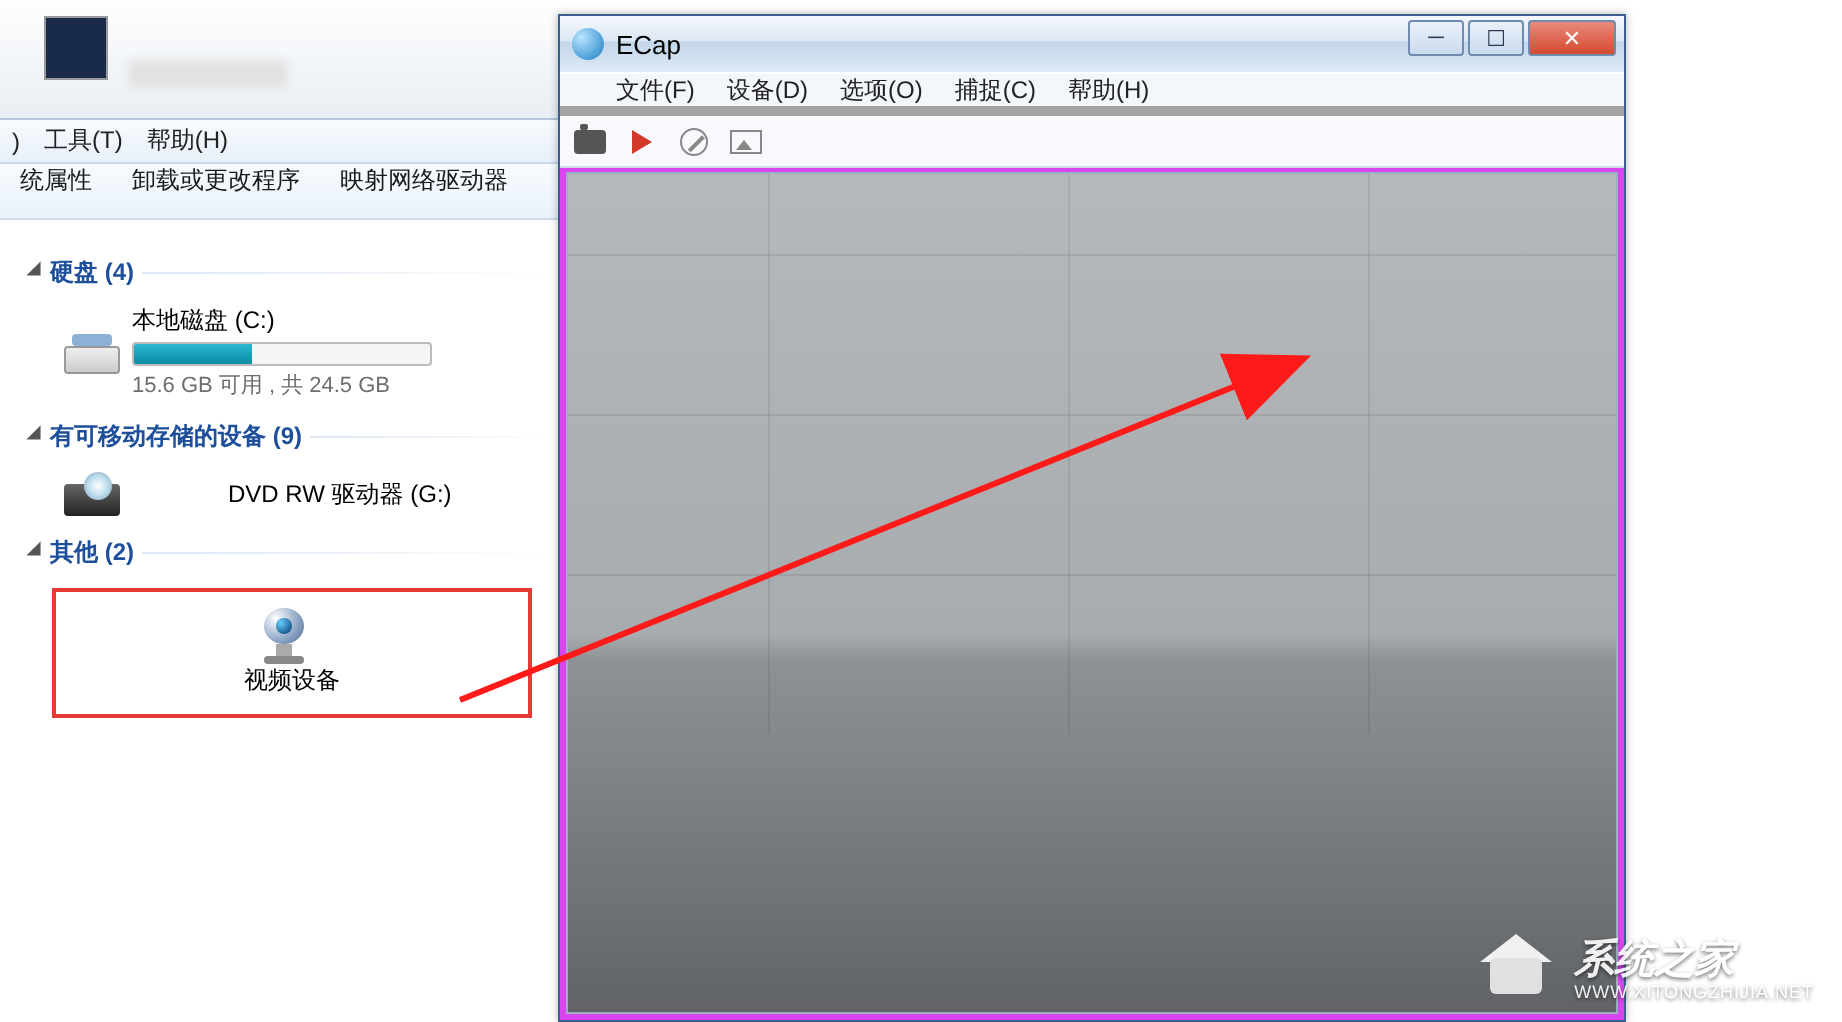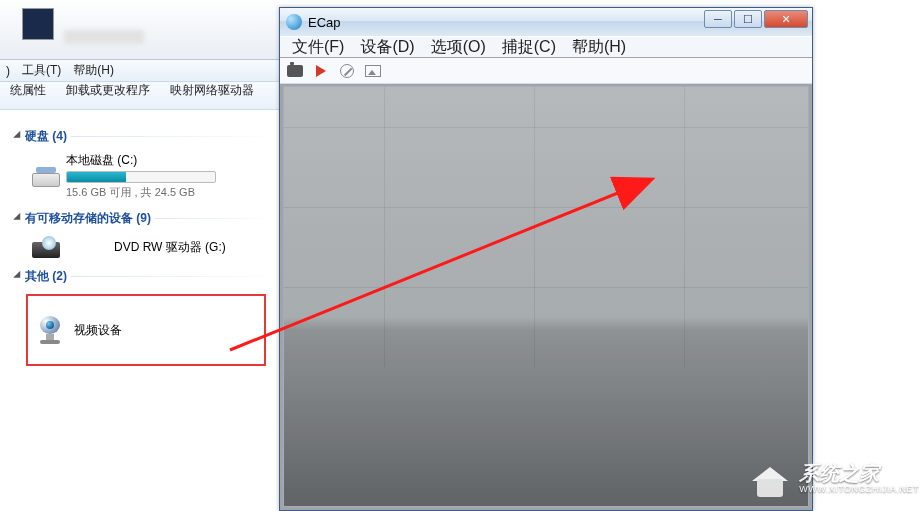--- a/index.html
+++ b/index.html
@@ -31,37 +31,37 @@
   .drive-bar { width: 150px; height: 12px; border: 1px solid #bcbcbc; border-radius: 2px; margin-top: 2px; background: #f5f5f5; position: relative; overflow:hidden;}
   .drive-bar-fill { height: 100%; width: 40%; background: linear-gradient(#29b8d0, #0a8ca4); }
   .drive-sub { color: #6d6d6d; font-size: 11px; margin-top: 2px; }
 
   .dvd-row { display:flex; align-items:center; margin: 8px 0 0 16px; gap: 48px;}
   .dvd-ic { width:28px; height:22px; margin-right:6px; position:relative;}
   .dvd-ic .box{position:absolute;bottom:0;width:28px;height:16px;background:linear-gradient(#666,#222);border-radius:2px;}
   .dvd-ic .disc{position:absolute;top:0;left:10px;width:14px;height:14px;border-radius:50%;background:radial-gradient(circle,#fff 0%,#bde 50%,#89a 100%);}
   .dvd-name { color:#000; font-size:12px;}
 
-  .video-row { display:flex; align-items:center; margin: 8px 10px 17px 10px; padding: 20px 6px; border: 2px solid #e53935; }
+  .video-row { display:flex; align-items:center; margin: 8px 10px 17px 10px; padding: 8px 6px; border: 2px solid #e53935; flex-direction: column; }
   .cam-ic { width:32px; height:28px; margin-right:8px; position:relative;}
   .cam-ic .base{position:absolute;bottom:0;left:6px;width:20px;height:4px;background:#888;border-radius:2px;}
   .cam-ic .stem{position:absolute;bottom:4px;left:12px;width:8px;height:6px;background:#aaa;}
   .cam-ic .ball{position:absolute;top:0;left:6px;width:20px;height:18px;border-radius:50%;background:radial-gradient(circle at 30% 30%,#fff,#8aa3c4 60%,#516b8d);}
   .cam-ic .lens{position:absolute;top:5px;left:12px;width:8px;height:8px;border-radius:50%;background:radial-gradient(circle at 30% 30%,#6cf,#036);}
   .video-name{color:#000;font-size:12px;}
 
   
-  .ecap { position:absolute; left:279px; top:7px; width:534px; height:504px; border:1px solid #3b5e8c; background:#a3a3a3; box-shadow:0 0 4px rgba(0,0,0,.3);}
+  .ecap { position:absolute; left:279px; top:7px; width:534px; height:504px; border:1px solid #3b5e8c; background:#d946ef; box-shadow:0 0 4px rgba(0,0,0,.3);}
   .ecap-title { height:28px; background:linear-gradient(#f4f8fc,#dbe7f4 45%,#c3d6eb 46%,#dde9f5); display:flex; align-items:center; padding-left:6px; position:relative; font-size:13px;}
   .ecap-ico{width:16px;height:16px;border-radius:50%;background:radial-gradient(circle at 30% 30%,#b7e4ff,#1a7fc4);margin-right:6px;}
   .win-btns{position:absolute;right:4px;top:2px;display:flex;}
   .win-btn{width:28px;height:18px;margin-left:2px;border:1px solid #6f8bb0;border-radius:2px;background:linear-gradient(#eaf1fa,#c9daee);display:flex;align-items:center;justify-content:center;font-size:11px;color:#2b3a52;}
   .win-btn.close{background:linear-gradient(#e98a7b,#d44a2f);color:#fff;width:44px;}
 
-  .ecap-menubar{height:22px;background:#f3f6fb;border-top:1px solid #fff;border-bottom:1px solid #a3a3a3;display:flex;align-items:center;font-size:16px;padding-left:4px;}
+  .ecap-menubar{height:22px;background:#f3f6fb;border-top:1px solid #fff;border-bottom:5px solid #a3a3a3;display:flex;align-items:center;font-size:12px;padding-left:20px;}
   .ecap-menubar span{padding:0 8px;color:#222;}
 
   .ecap-tools{height:26px;background:#f7f9fc;border-bottom:1px solid #cfdcea;display:flex;align-items:center;padding-left:6px;gap:8px;}
   .tool{width:18px;height:18px;display:flex;align-items:center;justify-content:center;}
   .ic-cam{width:16px;height:12px;background:#555;border-radius:2px;position:relative;}
   .ic-cam::before{content:"";position:absolute;top:-3px;left:3px;width:4px;height:3px;background:#555;border-radius:1px;}
   .ic-rec{width:0;height:0;border-top:6px solid transparent;border-bottom:6px solid transparent;border-left:10px solid #d43a2a;}
   .ic-stop{width:14px;height:14px;border:1.5px solid #888;border-radius:50%;position:relative;}
   .ic-stop::after{content:"";position:absolute;left:2px;top:6px;width:10px;height:1.5px;background:#888;transform:rotate(-45deg);}
   .ic-img{width:16px;height:12px;border:1.5px solid #888;position:relative;}
@@ -76,21 +76,21 @@
     linear-gradient(rgba(0,0,0,0.08),rgba(0,0,0,0.08)) 400px 0/1px 280px no-repeat,
     linear-gradient(rgba(0,0,0,0.08),rgba(0,0,0,0.08)) 530px 0/1px 280px no-repeat,
     linear-gradient(180deg,#b9bcbf 0%, #a9aeb1 55%, #8f9396 58%, #5f6265 100%);
     filter: blur(.3px) contrast(95%);
   }
 
   
   .arrow-svg{position:absolute;left:60px;top:150px;width:640px;height:260px;pointer-events:none;}
 
   
-  .watermark{position:absolute;right:2px;bottom:10px;display:flex;align-items:flex-start;gap:8px;color:#fff;text-shadow:0 1px 2px rgba(0,0,0,.6);opacity:.9;}
+  .watermark{position:absolute;right:14px;bottom:10px;display:flex;align-items:flex-end;gap:8px;color:#fff;text-shadow:0 1px 2px rgba(0,0,0,.6);opacity:.9;}
   .wm-logo{width:42px;height:38px;position:relative;}
   .wm-logo .roof{position:absolute;top:4px;left:3px;width:0;height:0;border-left:18px solid transparent;border-right:18px solid transparent;border-bottom:14px solid #fff;}
   .wm-logo .body{position:absolute;top:16px;left:8px;width:26px;height:18px;background:#eee;border-radius:3px;}
   .wm-text{display:flex;flex-direction:column;line-height:1;}
   .wm-main{font-size:20px;font-weight:bold;font-style:italic;}
   .wm-sub{font-size:9px;letter-spacing:.5px;margin-top:2px;}
 </style>
 </head>
 <body>
 

